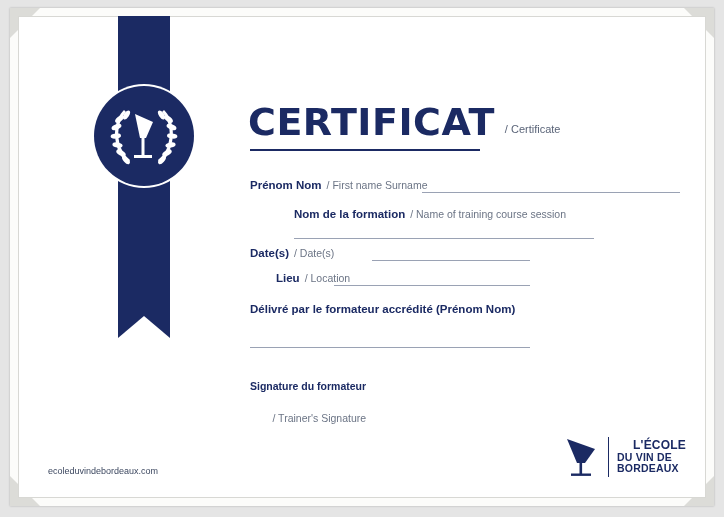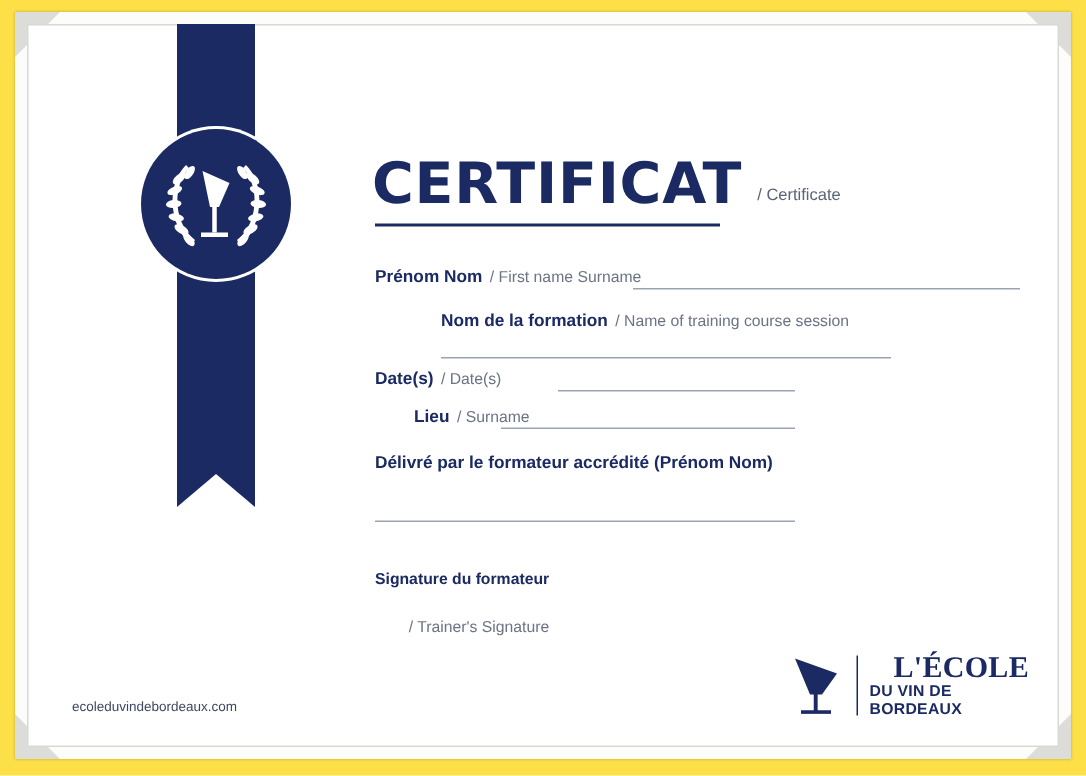--- a/index.html
+++ b/index.html
@@ -12,21 +12,21 @@
     background: #ffffff;
     font-family: "Liberation Sans", sans-serif;
     overflow: hidden;
   }
 
   
   .page {
     position: relative;
     width: 724px;
     height: 517px;
-    background: #fde047;
+    background: #e5e5e5;
     box-sizing: border-box;
   }
 
   
   .paper {
     position: absolute;
     left: 10px;
     top: 8px;
     width: 704px;
     height: 498px;
@@ -230,22 +230,22 @@
   .logo-divider {
     width: 1px;
     height: 40px;
     background: #1b2a63;
     margin-right: 8px;
   }
   .logo-text {
     line-height: 1.08;
   }
   .logo-l1 {
-    font-family: Liberation Serif, serif;
-    font-size: 20px;
+    font-family: Liberation Sans, sans-serif;
+    font-size: 12px;
     font-weight: bold;
     color: #1b2a63;
     letter-spacing: 0.2px;
     margin-left: 16px;
   }
   .logo-l2, .logo-l3 {
     font-family: "Liberation Sans", sans-serif;
     font-size: 10.5px;
     font-weight: bold;
     color: #1b2a63;
@@ -327,21 +327,21 @@
       <div class="labels">
         <span class="lab-fr">Date(s)</span>
         <span class="lab-en">/ Date(s)</span>
       </div>
       <div class="rule" style="left:122px; top:13px; width:158px;"></div>
     </div>
 
     <div class="field" style="top:256px;padding-left:26px;">
       <div class="labels">
         <span class="lab-fr">Lieu</span>
-        <span class="lab-en">/ Surname</span>
+        <span class="lab-en">/ Location</span>
       </div>
       <div class="rule" style="left:84px; top:13px; width:196px;"></div>
     </div>
 
     <div class="field" style="top:287px;">
       <div class="labels">
         <span class="lab-fr">Délivré par le formateur accrédité (Prénom Nom)</span>
       </div>
       <div class="rule" style="left:0px; top:44px; width:280px;"></div>
     </div>

